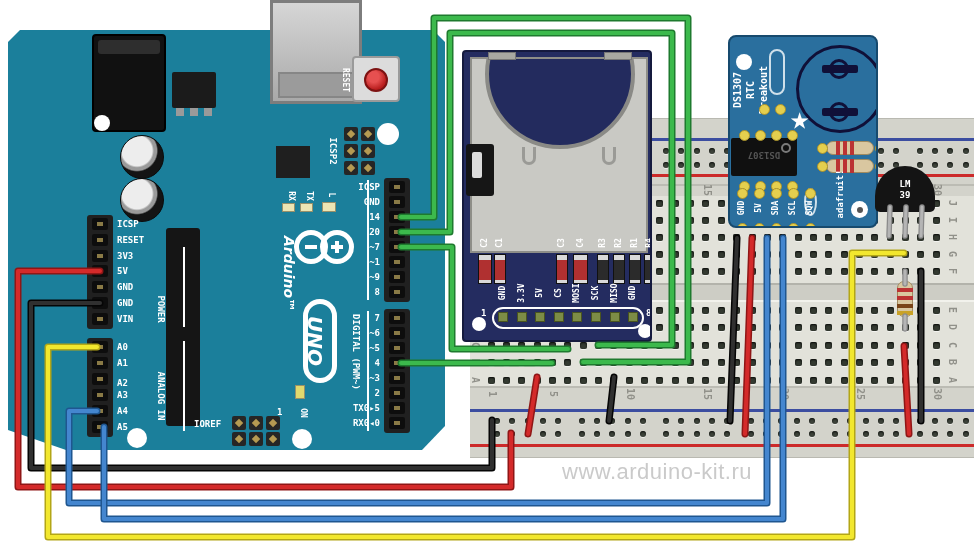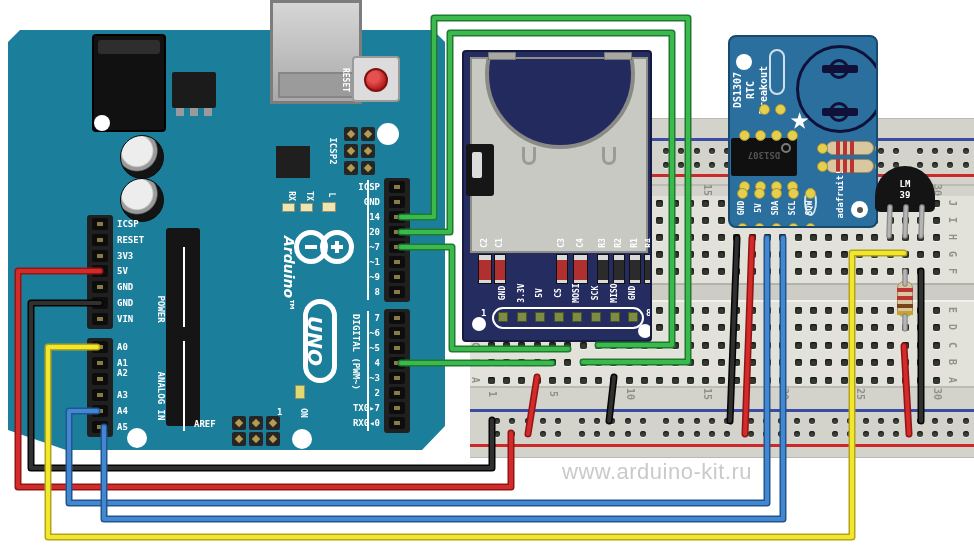--- a/index.html
+++ b/index.html
@@ -577,21 +577,21 @@
     <div class="strip" style="left:87px;top:215px;height:114px"></div>
     <div class="strip" style="left:87px;top:338px;height:99px"></div>
     <div class="vline" style="left:367px;top:180px;height:120px"></div>
     <div class="vline" style="left:367px;top:311px;height:120px"></div>
     <div class="vline" style="left:183px;top:247px;height:80px"></div>
     <div class="vline" style="left:183px;top:341px;height:90px"></div>
     <div class="vt-down wt f9" style="left:281px;top:345px;width:150px">DIGITAL (PWM~)</div>
     <div class="vt-down wt f9" style="left:126px;top:302px;width:70px">POWER</div>
     <div class="vt-down wt f9" style="left:116px;top:389px;width:90px">ANALOG IN</div>
     <div class="vt-down wt f9" style="left:303px;top:144px;width:60px">ICSP2</div>
-    <div class="plbl" style="left:194px;top:419px;width:40px">AREF</div>
+    <div class="plbl" style="left:194px;top:419px;width:40px">IOREF</div>
     <div class="plbl" style="left:277px;top:407px;width:10px">1</div>
 
     <div class="vt-down wt f8" style="left:294px;top:189px;width:30px">TX</div>
     <div class="vt-down wt f8" style="left:276px;top:189px;width:30px">RX</div>
     <div class="vt-down wt f8" style="left:321px;top:188px;width:20px">L</div>
     <div class="vt-down wt f8" style="left:288px;top:406px;width:30px">ON</div>
     <div class="led" style="left:300px;top:203px;width:13px;height:9px"></div>
     <div class="led" style="left:282px;top:203px;width:13px;height:9px"></div>
     <div class="led" style="left:322px;top:202px;width:14px;height:10px"></div>
     <div class="led" style="left:295px;top:385px;width:10px;height:14px;background:#e0d96e"></div>
@@ -669,32 +669,32 @@
       <div class="plbl" style="left:330px;top:242px;width:50px;text-align:right">~7</div>
       <div class="plbl" style="left:330px;top:257px;width:50px;text-align:right">~1</div>
       <div class="plbl" style="left:330px;top:272px;width:50px;text-align:right">~9</div>
       <div class="plbl" style="left:330px;top:287px;width:50px;text-align:right">8</div>
       <div class="plbl" style="left:330px;top:313px;width:50px;text-align:right">7</div>
       <div class="plbl" style="left:330px;top:328px;width:50px;text-align:right">~6</div>
       <div class="plbl" style="left:330px;top:343px;width:50px;text-align:right">~5</div>
       <div class="plbl" style="left:330px;top:358px;width:50px;text-align:right">4</div>
       <div class="plbl" style="left:330px;top:373px;width:50px;text-align:right">~3</div>
       <div class="plbl" style="left:330px;top:388px;width:50px;text-align:right">2</div>
-      <div class="plbl" style="left:330px;top:403px;width:50px;text-align:right">TX0▸7</div>
+      <div class="plbl" style="left:330px;top:403px;width:50px;text-align:right">TX0▸5</div>
       <div class="plbl" style="left:330px;top:418px;width:50px;text-align:right">RX0◂0</div>
       <div class="plbl" style="left:117px;top:219px;width:60px">ICSP</div>
       <div class="plbl" style="left:117px;top:235px;width:60px">RESET</div>
       <div class="plbl" style="left:117px;top:251px;width:60px">3V3</div>
       <div class="plbl" style="left:117px;top:266px;width:60px">5V</div>
       <div class="plbl" style="left:117px;top:282px;width:60px">GND</div>
       <div class="plbl" style="left:117px;top:298px;width:60px">GND</div>
       <div class="plbl" style="left:117px;top:314px;width:60px">VIN</div>
       <div class="plbl" style="left:117px;top:342px;width:60px">A0</div>
       <div class="plbl" style="left:117px;top:358px;width:60px">A1</div>
-      <div class="plbl" style="left:117px;top:368px;width:60px">A2</div>
+      <div class="plbl" style="left:117px;top:378px;width:60px">A2</div>
       <div class="plbl" style="left:117px;top:390px;width:60px">A3</div>
       <div class="plbl" style="left:117px;top:406px;width:60px">A4</div>
       <div class="plbl" style="left:117px;top:422px;width:60px">A5</div>
       <div class="icsp-pin" style="left:344px;top:127px"></div>
       <div class="icsp-in" style="left:348px;top:131px"></div>
       <div class="icsp-pin" style="left:361px;top:127px"></div>
       <div class="icsp-in" style="left:365px;top:131px"></div>
       <div class="icsp-pin" style="left:344px;top:144px"></div>
       <div class="icsp-in" style="left:348px;top:148px"></div>
       <div class="icsp-pin" style="left:361px;top:144px"></div>

